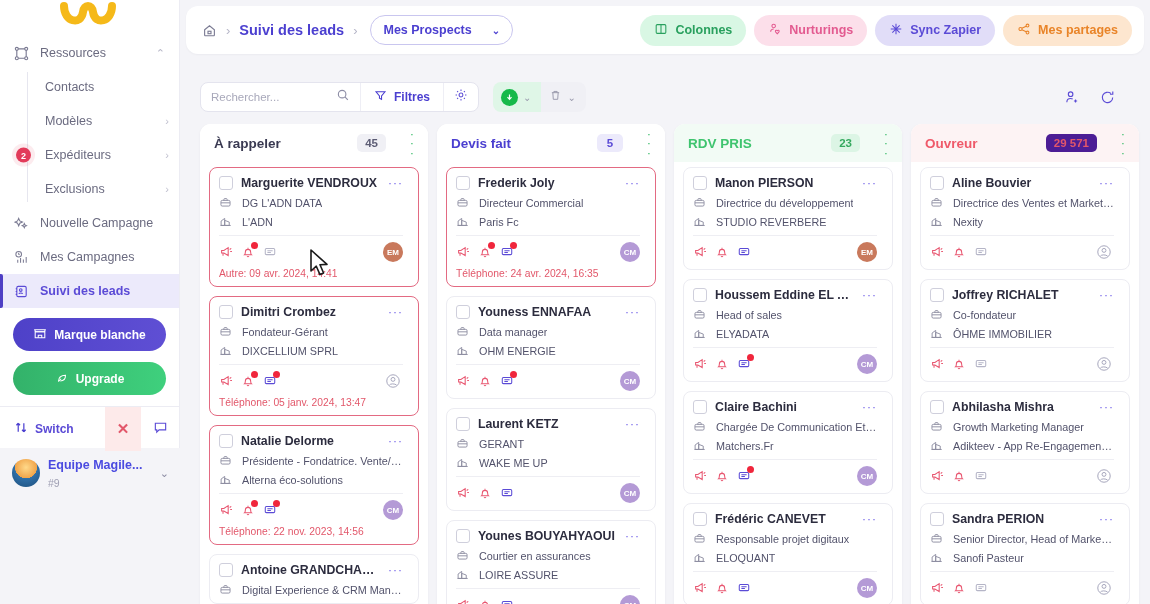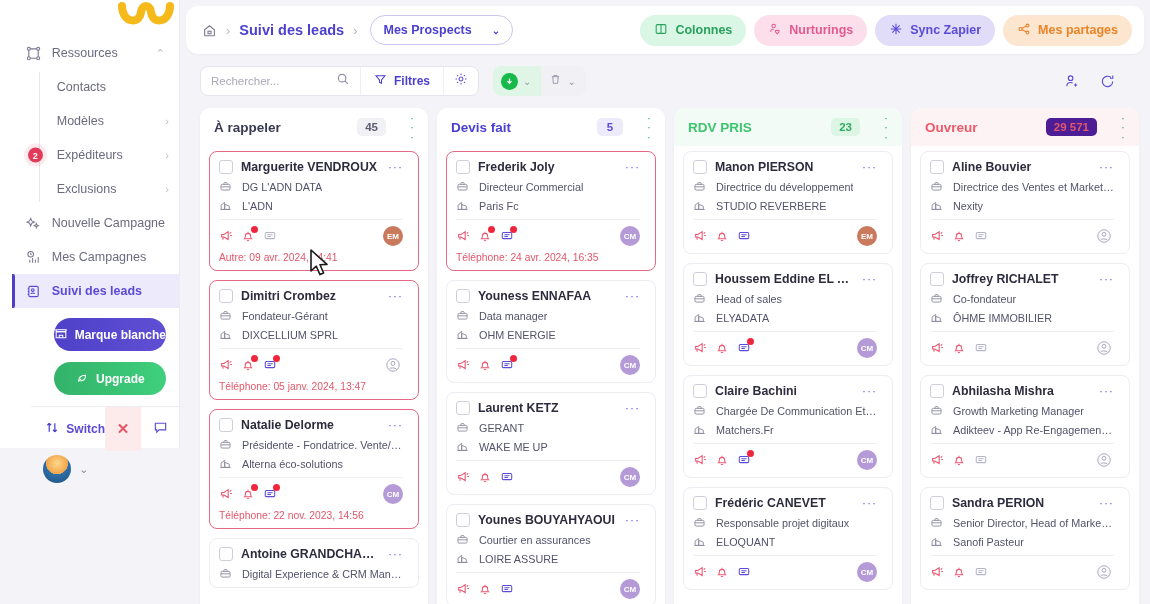--- a/index.html
+++ b/index.html
@@ -12,21 +12,20 @@
   .app { display: flex; width: 1150px; height: 604px; }
 
   
   .sidebar {
     width: 180px; height: 448px;
     background: #ffffff;
     display: flex; flex-direction: column;
     border-right: 1px solid #ececf3;
     position: relative;
     flex: 0 0 180px;
-    align-items: flex-end;
   }
   .logo-wrap { height: 62px; display: flex; align-items: center; justify-content: center; }
   .logo { width: 62px; height: 30px; }
 
   .nav { padding-top: 6px; flex: 0 0 auto; }
   .nav-row {
     display: flex; align-items: center;
     height: 34px; padding: 0 14px;
     cursor: pointer; position: relative;
     color: #6b6b80; font-size: 12.5px;
@@ -119,21 +118,21 @@
     display: flex; align-items: center; gap: 7px;
     font-size: 12.5px; font-weight: bold; cursor: pointer; white-space: nowrap;
   }
   .chip-green  { background: #d9f7e4; color: #29a05e; }
   .chip-pink   { background: #fcdfea; color: #e35a90; }
   .chip-purple { background: #e1ddf8; color: #5b4bd6; }
   .chip-orange { background: #fde6cf; color: #e98428; }
 
   .toolbar {
     height: 54px; display: flex; align-items: center; padding: 0 14px 0 14px;
-    flex: 0 0 54px; margin-right: 6px;
+    flex: 0 0 54px; margin-right: 6px; margin-top: 16px;
   }
   .search-group {
     display: flex; align-items: center; border: 1px solid #e4e4ee;
     border-radius: 8px; background: #fff; height: 30px; overflow: hidden;
   }
   .search-box {
     display: flex; align-items: center; width: 160px; padding: 0 10px; height: 100%;
     border-right: 1px solid #eeeef5;
   }
   .search-box input {
@@ -331,20 +330,24 @@
         <div class="chat-cell">
           <span>
             <svg width="15" height="15" viewBox="0 0 16 16" fill="none" stroke="#5b4bd6" stroke-width="1.2">
               <path d="M2.5 3.5h11v7h-7l-2.5 2.5v-2.5h-1.5z"></path>
             </svg>
           </span>
         </div>
       </div>
       <div class="team-row">
         <span class="avatar-img"></span>
+        <span style="flex:1">
+          <span class="team-name">Equipe Magile...</span><br>
+          <span class="team-id">#9</span>
+        </span>
         <span class="team-chev">⌄</span>
       </div>
     </div>
   </aside>
 
   <section class="main">
 
     <div class="topbar">
       <div class="crumbs">
         <span class="crumb-home">

